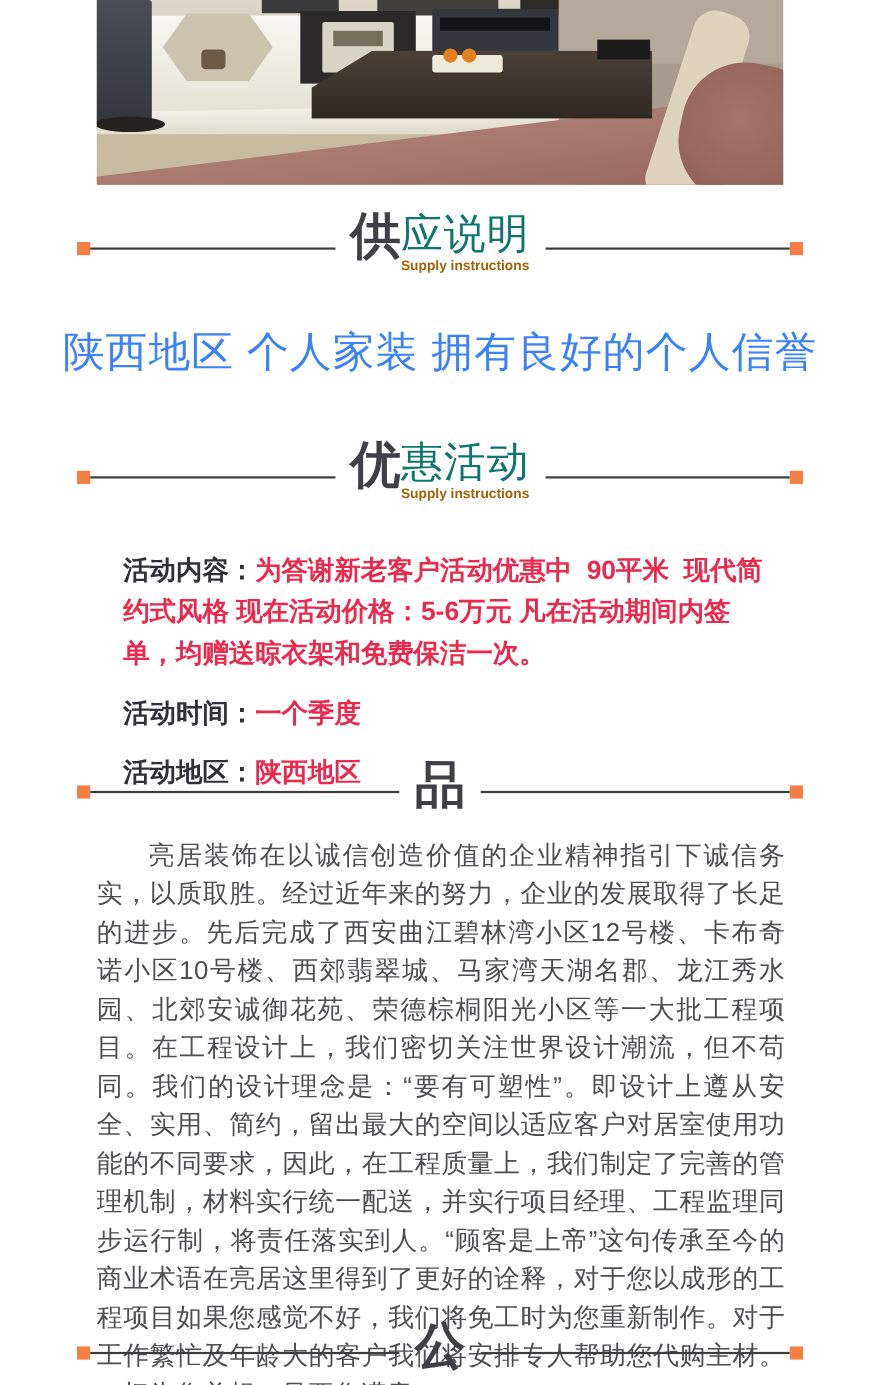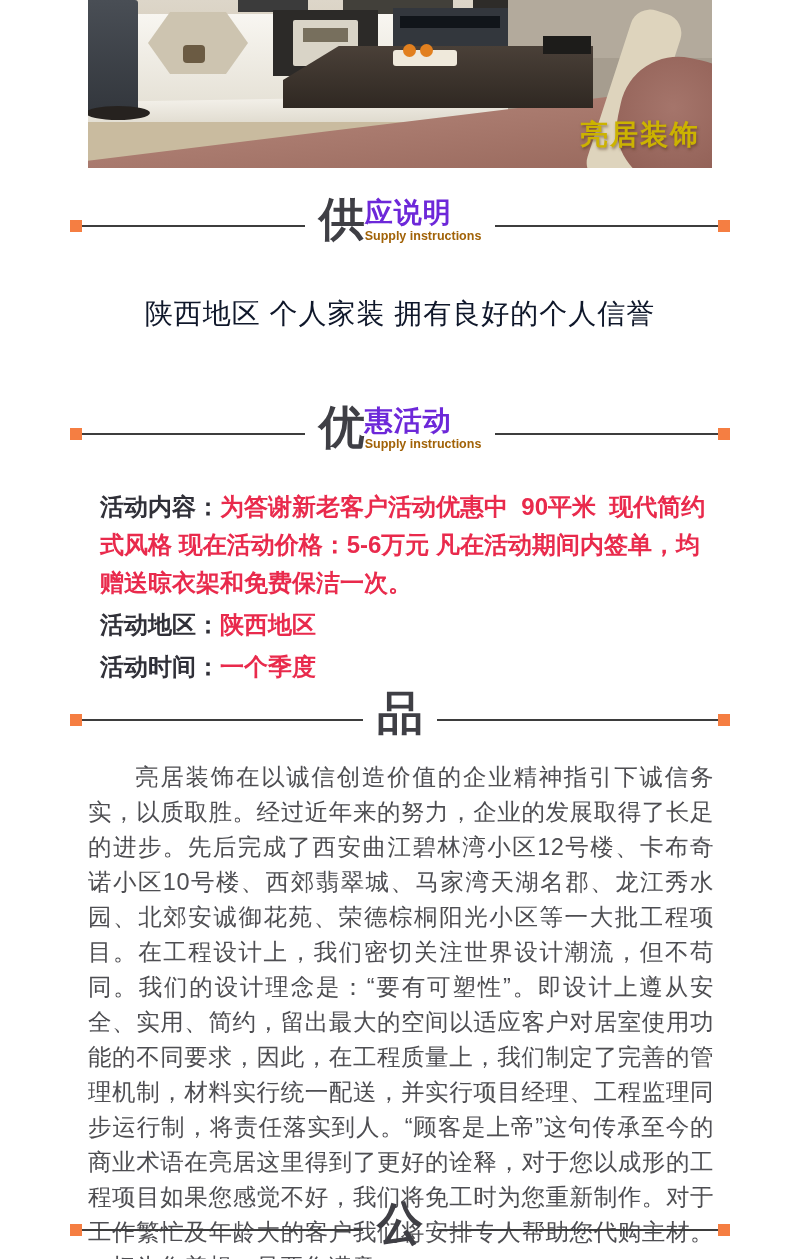--- a/index.html
+++ b/index.html
@@ -50,31 +50,31 @@
   .ph-watermark { right:12px; top:116px; font-size:28px; font-weight:700; letter-spacing:2px;
     color:#ccb300; text-shadow:1px 2px 3px rgba(80,50,20,.55); }
 
   
   .sec { position:absolute; left:70px; width:660px; height:64px; display:flex; align-items:center; }
   .sq { width:12px; height:12px; background:#f57e42; flex:0 0 auto; }
   .rule { height:2px; background:#3d3d3d; flex:1 1 auto; }
   .sec-title { display:flex; align-items:flex-start; padding:0 14px; position:relative; top:-7px; flex:0 0 auto; }
   .sec-title .big { font-size:46px; line-height:1; font-weight:700; color:#3f3f45; }
   .sec-col { display:flex; flex-direction:column; }
-  .sec-col .small { font-size:28px; line-height:1; font-weight:700; color:#6d28d9; margin-top:3px; letter-spacing:1px; }
+  .sec-col .small { font-size:38px; line-height:1; font-weight:400; color:#0f766e; margin-top:3px; letter-spacing:1px; }
   .sec-col .en { font-size:12.5px; font-weight:700; color:#a16207; margin-top:2px; white-space:nowrap; }
 
   
   .headline { position:absolute; left:0; top:295px; width:800px; text-align:center;
-    font-size:28px; font-weight:300; color:#0f172a; letter-spacing:1px; }
+    font-size:38px; font-weight:300; color:#3b82f6; letter-spacing:1px; }
 
   
   .promo { position:absolute; left:96px; top:484px; width:620px;
     font-size:24px; font-weight:700; line-height:38px; }
-  .promo p { margin:4px; }
+  .promo p { margin:16px; }
   .promo .lab { color:#303038; }
   .promo .val { color:#e92a4c; white-space:pre-wrap; }
 
   
   .brand { position:absolute; left:88px; top:760px; width:626px;
     font-size:23.5px; line-height:35px; color:#4e4e52;
     text-align:justify; text-indent:2em; letter-spacing:0.5px; }
 </style>
 </head>
 <body>
@@ -101,21 +101,20 @@
   <div class="ph-sofa"></div>
   <div class="ph-sofa-back"></div>
   <div class="ph-rug"></div>
   <div class="ph-table"></div>
   <div class="ph-tray"></div>
   <div class="ph-orange1"></div>
   <div class="ph-orange2"></div>
   <div class="ph-tablebox"></div>
   <div class="ph-cushion-cream"></div>
   <div class="ph-pillow-mauve"></div>
-  <span class="ph-watermark">亮居装饰</span>
 </div>
 
 <div class="sec" style="top:194px;">
   <span class="sq"></span>
   <span class="rule"></span>
   <div class="sec-title">
     <span class="big">供</span>
     <div class="sec-col">
       <span class="small">应说明</span>
       <span class="en">Supply instructions</span>
@@ -136,22 +135,22 @@
       <span class="small">惠活动</span>
       <span class="en">Supply instructions</span>
     </div>
   </div>
   <span class="rule"></span>
   <span class="sq"></span>
 </div>
 
 <div class="promo">
   <p><span class="lab">活动内容：</span><span class="val">为答谢新老客户活动优惠中  90平米  现代简约式风格 现在活动价格：5-6万元 凡在活动期间内签单，均赠送晾衣架和免费保洁一次。</span></p>
+  <p><span class="lab">活动时间：</span><span class="val">一个季度</span></p>
   <p><span class="lab">活动地区：</span><span class="val">陕西地区</span></p>
-  <p><span class="lab">活动时间：</span><span class="val">一个季度</span></p>
 </div>
 
 <div class="sec" style="top:688px;">
   <span class="sq"></span>
   <span class="rule"></span>
   <div class="sec-title">
     <span class="big">品</span>
   </div>
   <span class="rule"></span>
   <span class="sq"></span>

